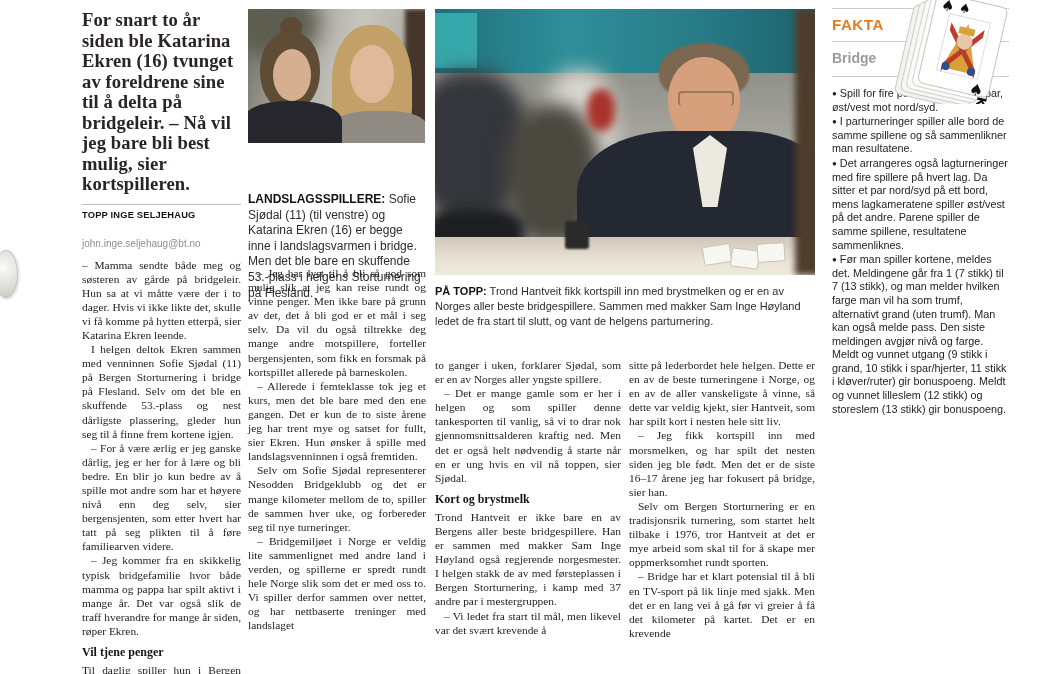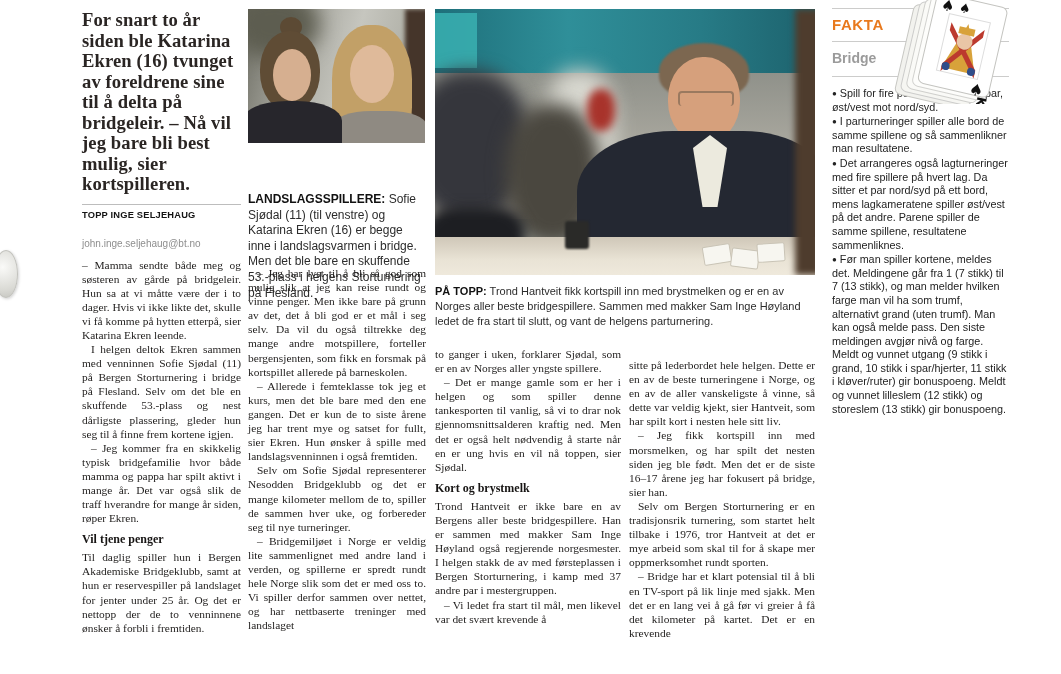--- a/index.html
+++ b/index.html
@@ -95,20 +95,21 @@
 
   <div class="col" style="left:82px;top:10px;width:159px;">
     <div id="headline">For snart to år siden ble Katarina Ekren (16) tvunget av foreldrene sine til å delta på bridgeleir. – Nå vil jeg bare bli best mulig, sier kortspilleren.</div>
     <div id="byline-block">
       <div id="byline-name">TOPP INGE SELJEHAUG</div>
       <div id="byline-email">john.inge.seljehaug@bt.no</div>
     </div>
     <div class="body-text" style="margin-top:9px;">
       <p>– Mamma sendte både meg og søsteren av gårde på bridgeleir. Hun sa at vi måtte være der i to dager. Hvis vi ikke likte det, skulle vi få komme på hytten etterpå, sier Katarina Ekren leende.</p>
       <p class="indent">I helgen deltok Ekren sammen med venninnen Sofie Sjødal (11) på Bergen Storturnering i bridge på Flesland. Selv om det ble en skuffende 53.-plass og nest dårligste plassering, gleder hun seg til å finne frem kortene igjen.</p>
+      <p class="indent">– For å være ærlig er jeg ganske dårlig, jeg er her for å lære og bli bedre. En blir jo kun bedre av å spille mot andre som har et høyere nivå enn deg selv, sier bergensjenten, som etter hvert har tatt på seg plikten til å føre familiearven videre.</p>
       <p class="indent">– Jeg kommer fra en skikkelig typisk bridgefamilie hvor både mamma og pappa har spilt aktivt i mange år. Det var også slik de traff hverandre for mange år siden, røper Ekren.</p>
       <div class="subhead">Vil tjene penger</div>
       <p>Til daglig spiller hun i Bergen Akademiske Bridgeklubb, samt at hun er reservespiller på landslaget for jenter under 25 år. Og det er nettopp der de to venninnene ønsker å forbli i fremtiden.</p>
     </div>
   </div>
 
   <div class="photo" id="photo-girls">
     <div class="blob1"></div>
     <div class="door"></div>
     <div class="hair-r"></div>
@@ -147,21 +148,21 @@
     <div class="mug"></div>
     <div class="card1"></div>
     <div class="card2"></div>
     <div class="card3"></div>
     <div class="door-r"></div>
   </div>
   <div class="col caption" id="caption-man" style="left:435px;top:284px;width:380px;">
     <b>PÅ TOPP:</b><span> Trond Hantveit fikk kortspill inn med brystmelken og er en av Norges aller beste bridgespillere. Sammen med makker Sam Inge Høyland ledet de fra start til slutt, og vant de helgens parturnering.</span>
   </div>
 
-  <div class="col body-text" style="left:435px;top:347px;width:186px;">
+  <div class="col body-text" style="left:435px;top:358px;width:186px;">
     <p>to ganger i uken, forklarer Sjødal, som er en av Norges aller yngste spillere.</p>
     <p class="indent">– Det er mange gamle som er her i helgen og som spiller denne tankesporten til vanlig, så vi to drar nok gjennomsnittsalderen kraftig ned. Men det er også helt nødvendig å starte når en er ung hvis en vil nå toppen, sier Sjødal.</p>
     <div class="subhead">Kort og brystmelk</div>
     <p>Trond Hantveit er ikke bare en av Bergens aller beste bridgespillere. Han er sammen med makker Sam Inge Høyland også regjerende norgesmester. I helgen stakk de av med førsteplassen i Bergen Storturnering, i kamp med 37 andre par i mestergruppen.</p>
     <p class="indent">– Vi ledet fra start til mål, men likevel var det svært krevende å</p>
   </div>
 
   <div class="col body-text" style="left:629px;top:358px;width:186px;">
     <p>sitte på lederbordet hele helgen. Dette er en av de beste turneringene i Norge, og en av de aller vanskeligste å vinne, så dette var veldig kjekt, sier Hantveit, som har spilt kort i nesten hele sitt liv.</p>
     <p class="indent">– Jeg fikk kortspill inn med morsmelken, og har spilt det nesten siden jeg ble født. Men det er de siste 16–17 årene jeg har fokusert på bridge, sier han.</p>

